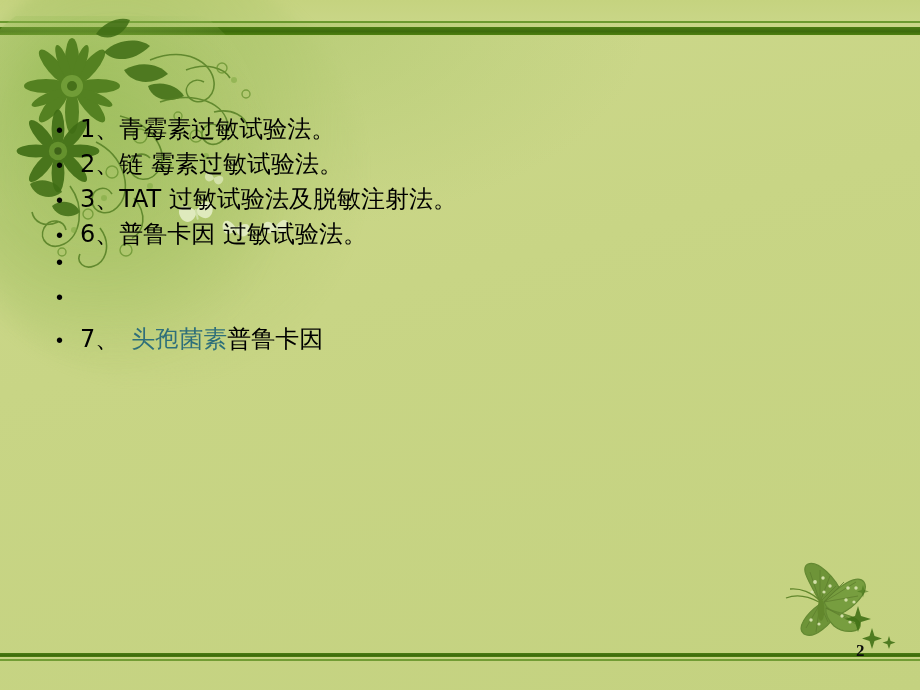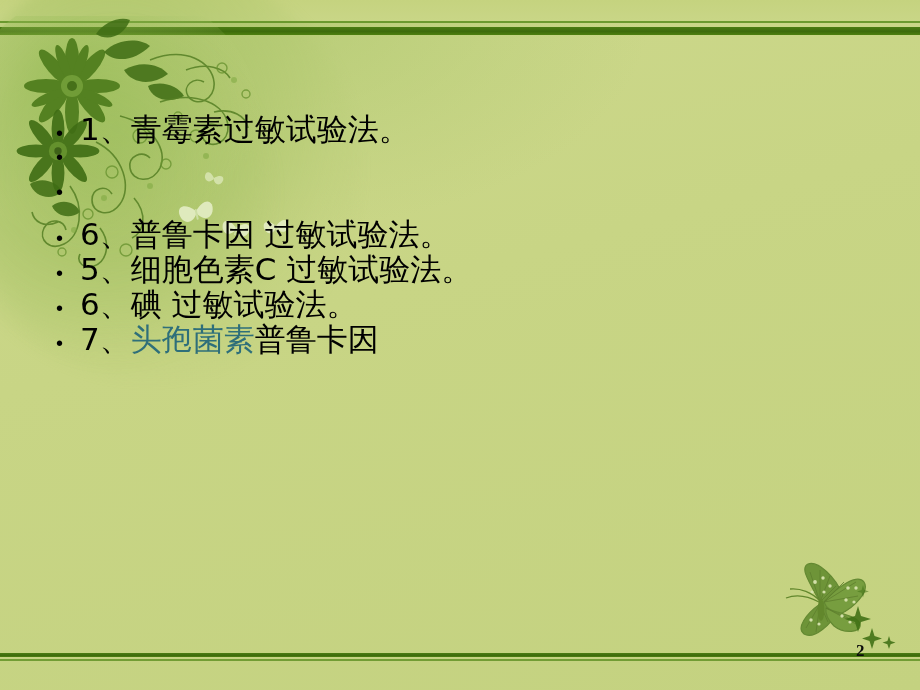--- a/index.html
+++ b/index.html
@@ -115,28 +115,29 @@
   .bullet-dot {
     width: 24px;
     margin-left: 56px;
     color: #000000;
     font-size: 20px;
     line-height: 1;
     flex: 0 0 auto;
   }
   .bullet-text {
     font-family: "DejaVu Sans", "Liberation Sans", sans-serif;
-    font-size: 31px;
+    font-size: 24px;
     line-height: 35px;
     color: #000000;
     white-space: pre;
     letter-spacing: 0px;
   }
   .hl {
     color: #2e6f7a;
+    margin-left: 12px;
   }
 
   .page-number {
     position: absolute;
     left: 856px;
     top: 641px;
     font-family: "Liberation Serif", "DejaVu Serif", serif;
     font-size: 17px;
     font-weight: bold;
     color: #0b0b0b;
@@ -267,39 +268,39 @@
 
   <div class="content">
 
     <div class="bullet-row">
       <span class="bullet-dot">•</span>
       <span class="bullet-text">1、青霉素过敏试验法。</span>
     </div>
 
     <div class="bullet-row">
       <span class="bullet-dot">•</span>
-    </div>
-
-    <div class="bullet-row">
-      <span class="bullet-dot">•</span>
+      <span class="bullet-text">2、链 霉素过敏试验法。</span>
+    </div>
+
+    <div class="bullet-row">
+      <span class="bullet-dot">•</span>
+      <span class="bullet-text">3、TAT 过敏试验法及脱敏注射法。</span>
     </div>
 
     <div class="bullet-row">
       <span class="bullet-dot">•</span>
       <span class="bullet-text">6、普鲁卡因 过敏试验法。</span>
     </div>
 
     <div class="bullet-row">
       <span class="bullet-dot">•</span>
-      <span class="bullet-text">5、细胞色素C 过敏试验法。</span>
-    </div>
-
-    <div class="bullet-row">
-      <span class="bullet-dot">•</span>
-      <span class="bullet-text">6、碘 过敏试验法。</span>
+    </div>
+
+    <div class="bullet-row">
+      <span class="bullet-dot">•</span>
     </div>
 
     <div class="bullet-row">
       <span class="bullet-dot">•</span>
       <span class="bullet-text"><span>7、</span><span class="hl">头孢菌素</span><span>普鲁卡因</span></span>
     </div>
 
   </div>
 
   <svg class="deco-butterfly" viewBox="0 0 130 100" xmlns="http://www.w3.org/2000/svg">

